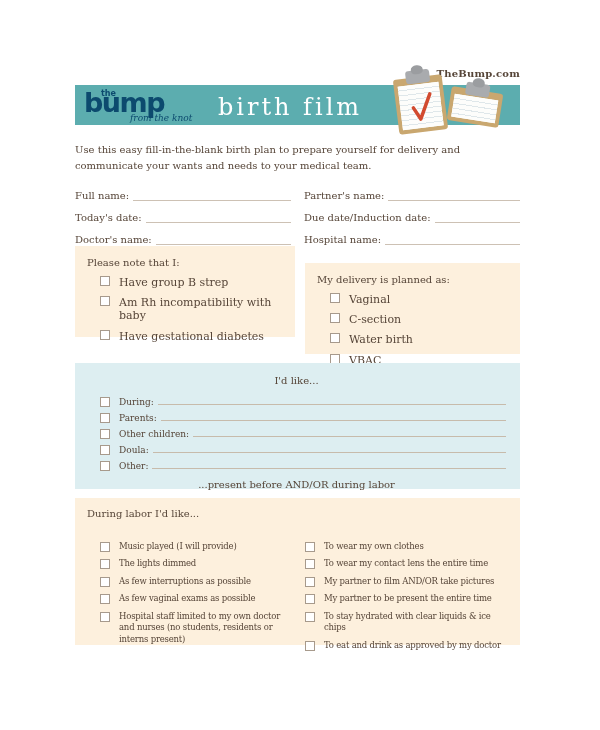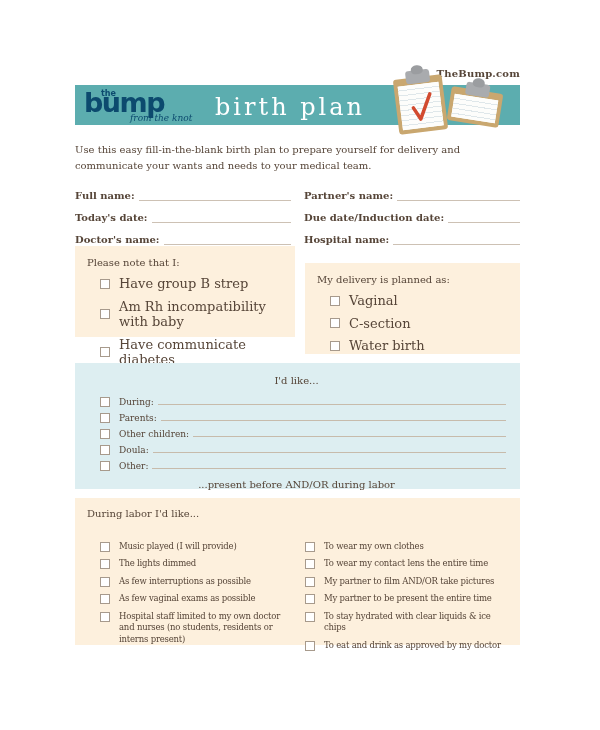--- a/index.html
+++ b/index.html
@@ -32,29 +32,29 @@
   .clipboard-back{left:449px;top:90px;width:52px;height:34px;transform:rotate(9deg);z-index:1;}
   .clipboard-front{left:396px;top:77px;width:49px;height:55px;transform:rotate(-7deg);z-index:2;}
   .checkmark-svg{position:absolute;left:10px;top:8px;}
 
   
   .intro{left:75px;top:142px;width:448px;font-size:10px;line-height:1.55;}
 
   
   .fields{left:75px;top:187px;width:445px;display:grid;grid-template-columns:1fr 1fr;column-gap:13px;row-gap:8px;}
   .field{display:flex;align-items:flex-end;height:14px;font-size:10px;}
-  .field-label{white-space:nowrap;margin-right:4px;font-weight:bold;}
+  .field-label{white-space:nowrap;margin-right:4px;}
   .field-line{flex:1;border-bottom:1px solid var(--line);height:12px;}
 
   
   .box{background:var(--peach);}
   .box-note{left:75px;top:246px;width:220px;height:91px;padding:11px 8px 2px 12px;}
   .box-delivery{left:305px;top:263px;width:215px;height:91px;padding:11px 8px 12px 12px;}
   .box-title{font-size:10px;margin-bottom:8px;}
-  .check-item{display:flex;align-items:center;margin:0 0 7px 13px;font-size:13px;line-height:1.2;}
+  .check-item{display:flex;align-items:flex-start;margin:0 0 7px 13px;font-size:11px;line-height:1.2;}
   .checkbox{width:10px;height:10px;background:#fff;border:1px solid var(--cbx);margin-right:9px;flex-shrink:0;}
 
   .box-idlike{left:75px;top:363px;width:445px;height:126px;background:var(--blue);padding:12px 14px 0 12px;text-align:center;}
   .idlike-items{margin:8px 0 0 13px;}
   .idlike-item{display:flex;align-items:center;height:16px;font-size:9px;}
   .idlike-label{white-space:nowrap;margin:0 4px 0 0;}
   .idlike-line{flex:1;border-bottom:1px solid #c7bbab;height:11px;align-self:flex-start;}
   .idlike-footer{font-size:10px;margin-top:5px;}
 
   .box-labor{left:75px;top:498px;width:445px;height:147px;padding:10px 0 0 12px;}
@@ -71,21 +71,21 @@
 <body>
 
 <div class="abs site-url">TheBump.com</div>
 
 <div class="abs band">
   <div class="abs logo">
     <div class="abs logo-the">the</div>
     <div class="abs logo-bump">bump</div>
     <div class="abs logo-tagline">from the knot</div>
   </div>
-  <div class="abs band-title">birth plan</div>
+  <div class="abs band-title">birth film</div>
 </div>
 
 <div class="clipboard clipboard-back">
   <div class="clip"></div>
   <div class="paper"></div>
 </div>
 <div class="clipboard clipboard-front">
   <div class="clip"></div>
   <div class="paper">
     <svg class="checkmark-svg" width="24" height="30" viewBox="0 0 24 30">
@@ -138,21 +138,21 @@
         <span>Have group B strep</span>
       </div>
 
       <div class="check-item">
         <span class="checkbox"></span>
         <span>Am Rh incompatibility with baby</span>
       </div>
 
       <div class="check-item">
         <span class="checkbox"></span>
-        <span>Have communicate diabetes</span>
+        <span>Have gestational diabetes</span>
       </div>
     </div>
 </div>
 
 <div class="abs box box-delivery">
   <div class="box-title">My delivery is planned as:</div>
   <div>
 
       <div class="check-item">
         <span class="checkbox"></span>

